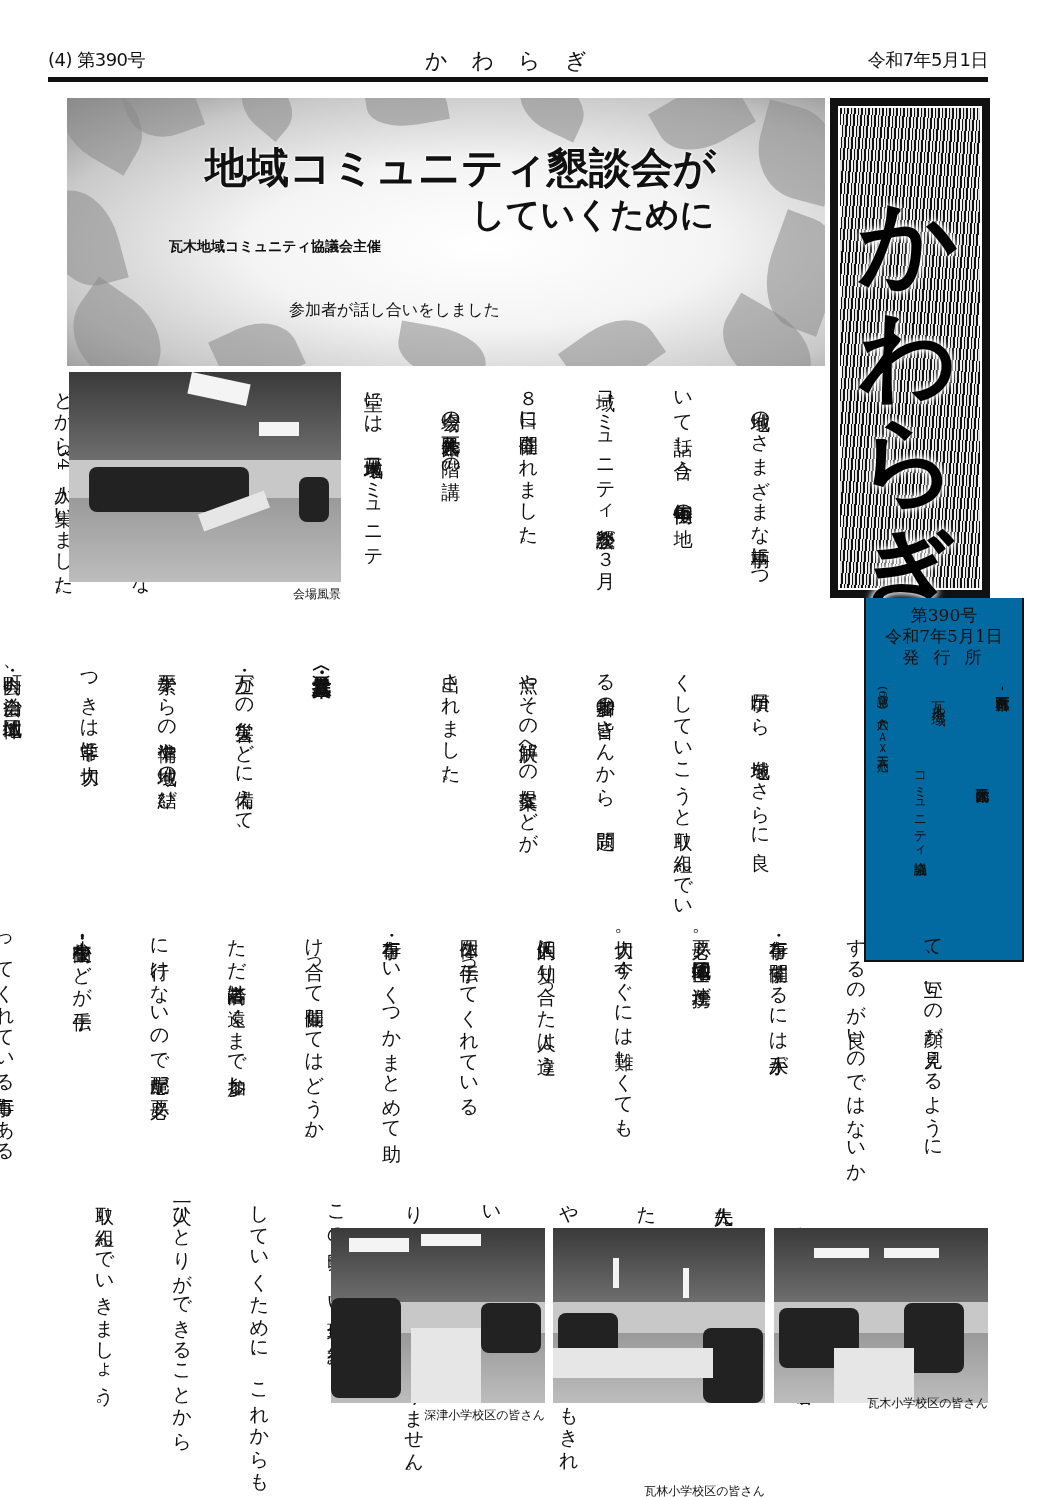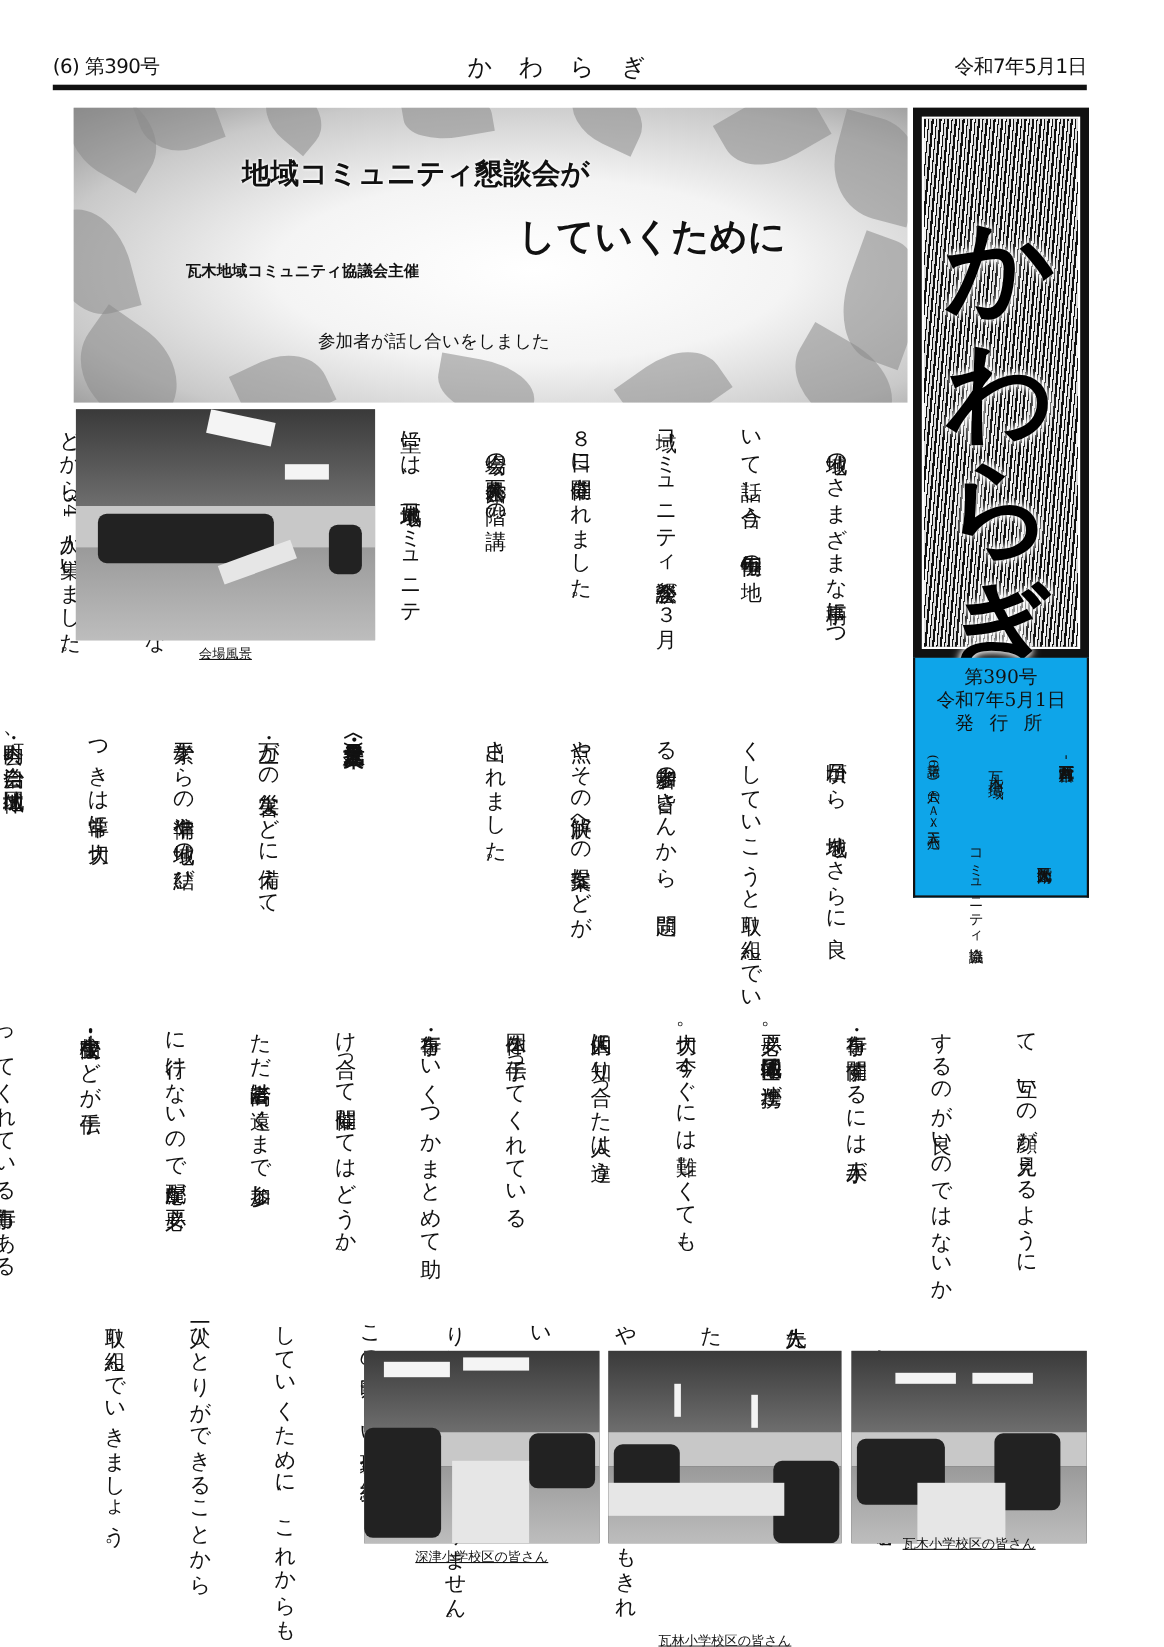--- a/index.html
+++ b/index.html
@@ -7,55 +7,55 @@
          font-family:"DejaVu Serif","Liberation Serif",serif; color:#111; }
   .hdr { position:absolute; left:48px; top:46px; width:940px; height:30px; }
   .hdr .issue { position:absolute; left:0; top:2px; font-family:"DejaVu Sans","Liberation Sans",sans-serif; font-size:18px; letter-spacing:-0.5px; }
   .hdr .title { position:absolute; left:0; width:100%; top:0; text-align:center; font-family:"DejaVu Sans","Liberation Sans",sans-serif; font-size:22px; letter-spacing:24px; }
   .hdr .date { position:absolute; right:0; top:2px; font-family:"DejaVu Sans","Liberation Sans",sans-serif; font-size:18px; letter-spacing:-0.5px; }
   .hdr-rule { position:absolute; left:48px; top:77px; width:940px; height:5px; background:#111; }
 
   .banner { position:absolute; left:67px; top:98px; width:758px; height:268px;
     background: radial-gradient(ellipse at 55% 55%, #ffffff 0%, #f4f4f4 40%, #c9c9c9 75%, #8c8c8c 100%); overflow:hidden; }
   .leaf { position:absolute; background:#8a8a8a; opacity:.55; border-radius:0 60% 0 60%; }
-  .banner .h1 { position:absolute; left:138px; top:42px; font-family:"DejaVu Sans","Liberation Sans",sans-serif; font-weight:bold; font-size:26px; color:#111; text-shadow:0 0 3px #fff,0 0 3px #fff; white-space:nowrap;margin-left:15px; }
+  .banner .h1 { position:absolute; left:138px; top:42px; font-family:"DejaVu Sans","Liberation Sans",sans-serif; font-weight:bold; font-size:42px; color:#111; text-shadow:0 0 3px #fff,0 0 3px #fff; white-space:nowrap; }
   .banner .h2 { position:absolute; left:404px; top:94px; font-family:"DejaVu Sans","Liberation Sans",sans-serif; font-weight:bold; font-size:34px; color:#111; text-shadow:0 0 3px #fff,0 0 3px #fff; white-space:nowrap; }
   .banner .organizer { position:absolute; left:102px; top:140px; font-family:"DejaVu Sans","Liberation Sans",sans-serif; font-weight:bold; font-size:14px; white-space:nowrap; }
   .banner .lead1 { position:absolute; left:222px; top:178px; font-family:"DejaVu Sans","Liberation Sans",sans-serif; font-size:15px; white-space:nowrap; }
   .banner .lead2 { position:absolute; left:222px; top:202px; font-family:Liberation Mono, monospace; font-size:16px; white-space:nowrap; }
 
   .masthead { position:absolute; left:830px; top:98px; width:160px; height:500px; background:#111; border:2px solid #111; box-sizing:border-box; }
   .masthead .inner { position:absolute; left:6px; top:6px; right:6px; bottom:6px;
     background: repeating-linear-gradient(95deg,#111 0 2px,#f2f2f2 2px 4px,#111 4px 5px,#ddd 5px 7px); border:2px solid #fff; }
   .masthead .glyphs { position:absolute; left:0; right:0; top:12px; bottom:12px; writing-mode:vertical-rl; text-orientation:upright;
     font-family:"DejaVu Serif",serif; font-size:98px; color:#000; font-weight:bold; text-align:center; line-height:1; display:flex; align-items:center; justify-content:center;
     text-shadow:0 0 6px #fff,0 0 10px #fff; letter-spacing:-6px; }
 
-  .colophon { position:absolute; left:830px; top:598px; width:160px; height:218px; border:2px solid #111; border-top:none; box-sizing:border-box; background:#0ea5e9; }
+  .colophon { position:absolute; left:864px; top:598px; width:160px; height:364px; border:2px solid #111; border-top:none; box-sizing:border-box; background:#0369a1; }
   .colophon .num { position:absolute; top:6px; width:100%; text-align:center; font-size:17px; }
   .colophon .cdate { position:absolute; top:27px; width:100%; text-align:center; font-size:17px; }
   .colophon .pub { position:absolute; top:48px; width:100%; text-align:center; font-size:17px; letter-spacing:14px; padding-left:10px; box-sizing:border-box; }
   .colophon .v { position:absolute; writing-mode:vertical-rl; font-size:13px; line-height:1.1; white-space:nowrap; }
 
   .vcol { position:absolute; writing-mode:vertical-rl; font-size:19.2px; line-height:25.8px; letter-spacing:0.6px; white-space:pre; color:#111; }
 
   .photo { position:absolute; background:#555; overflow:hidden; }
   .photo .ceil { position:absolute; left:0; right:0; top:0; height:42%; background:linear-gradient(180deg,#3a3a3a,#6e6e6e); }
   .photo .floor { position:absolute; left:0; right:0; bottom:0; height:40%; background:linear-gradient(180deg,#9a9a9a,#bdbdbd); }
   .photo .wall { position:absolute; left:0; right:0; top:42%; height:18%; background:#c8c8c8; }
   .photo .light { position:absolute; background:#f4f4f4; height:8px; }
   .photo .table { position:absolute; background:#e6e6e6; }
   .photo .crowd { position:absolute; background:#222; border-radius:8px; }
-  .caption { position:absolute; font-family:"DejaVu Sans","Liberation Sans",sans-serif; font-size:12px; text-align:center; white-space:nowrap;text-decoration:underline; }
+  .caption { position:absolute; font-family:"DejaVu Sans","Liberation Sans",sans-serif; font-size:12px; text-align:right; white-space:nowrap; }
 </style>
 </head>
 <body>
 
 <div class="hdr">
-  <span class="issue">(6) 第390号</span>
+  <span class="issue">(4) 第390号</span>
   <span class="title">かわらぎ</span>
   <span class="date">令和7年5月1日</span>
 </div>
 <div class="hdr-rule"></div>
 
 <div class="banner">
   <div class="leaf" style="left:-10px;top:-10px;width:90px;height:70px;transform:rotate(30deg)"></div>
   <div class="leaf" style="left:60px;top:-20px;width:70px;height:60px;transform:rotate(-20deg)"></div>
   <div class="leaf" style="left:170px;top:-15px;width:60px;height:45px;transform:rotate(40deg)"></div>
   <div class="leaf" style="left:300px;top:-12px;width:80px;height:40px;transform:rotate(-10deg)"></div>

